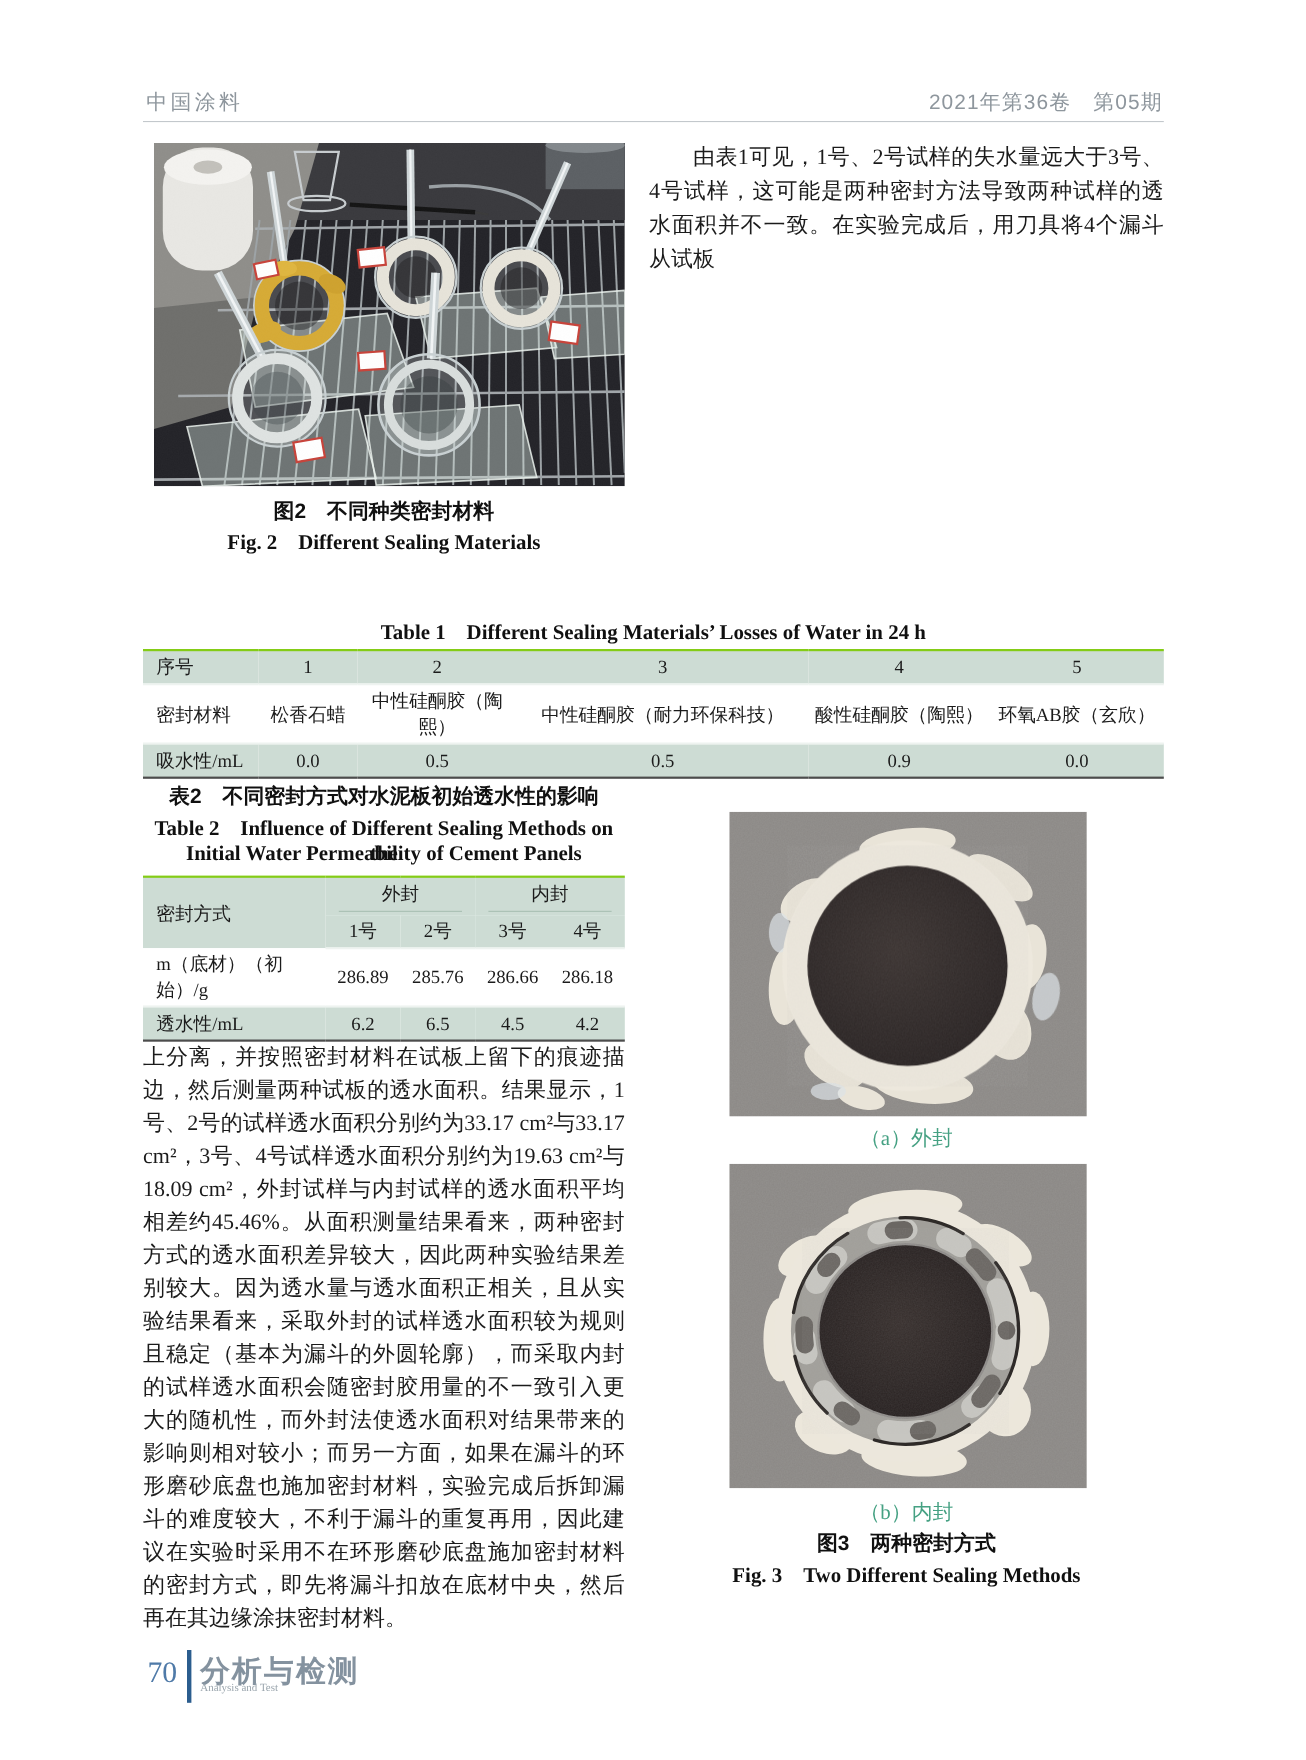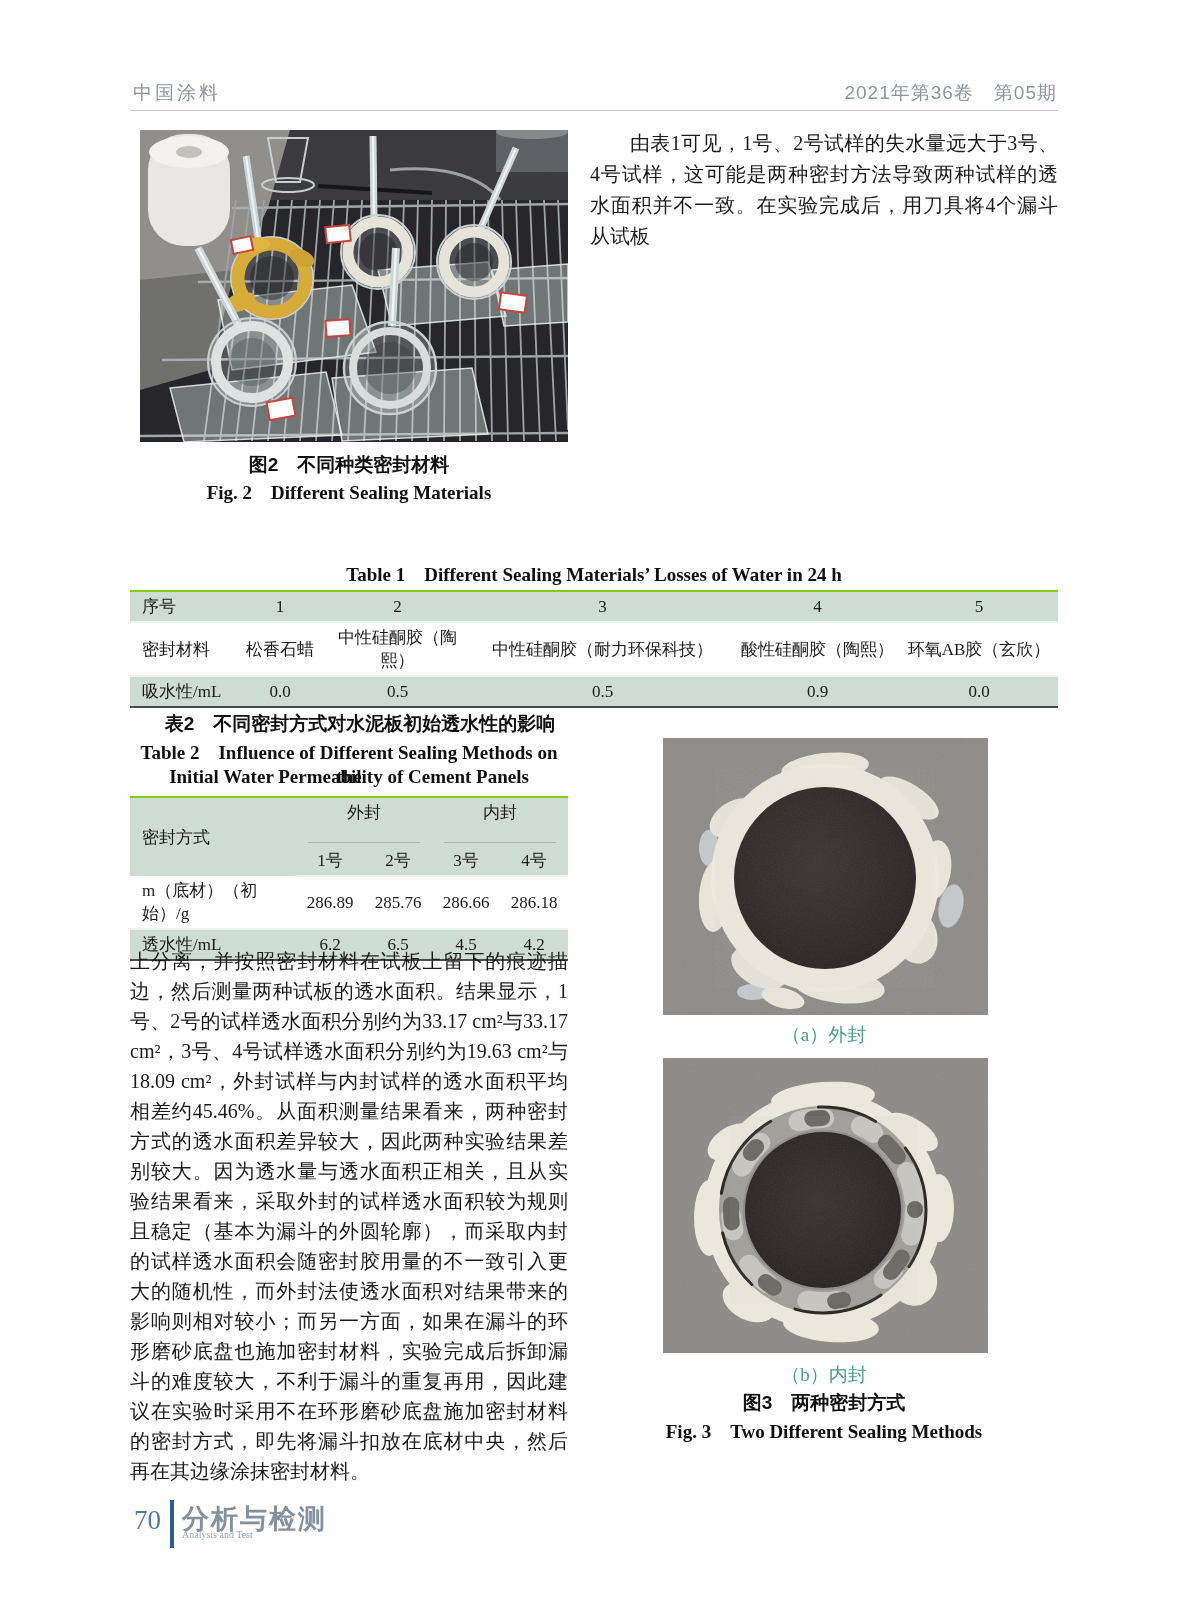--- a/index.html
+++ b/index.html
@@ -23,21 +23,21 @@
   .fig-label { font-size:19px; color:#46a183; text-align:center; font-style:normal; }
   
   table { border-collapse:collapse; table-layout:fixed; }
   .ptable { border-top:2px solid #84cc16; border-bottom:2px solid #4c4c4c;
             font-size:17px; color:#1b1b1b; }
   .ptable td { padding:3px 2px; text-align:center; vertical-align:middle; }
   .ptable .lab { text-align:left; padding-left:12px; }
   .ptable tr.g { background:#cddcd4; }
   .ptable tr.w { background:#ffffff; }
   .sep td { border-bottom:2px solid #eef3f0; }
-  .grp span { display:block; margin:0 10px; padding-bottom:18px; border-bottom:1px solid #a9bfb3; }
+  .grp span { display:block; margin:0 10px; padding-bottom:4px; border-bottom:1px solid #a9bfb3; }
   
   .photo { position:absolute; display:block; }
   
   .foot-num { position:absolute; left:134px; top:1505px; font-size:27px; color:#4f7aa8;
               font-family:"Liberation Serif",serif; }
   .foot-bar { position:absolute; left:170px; top:1500px; width:3.5px; height:48px; background:#2b5d8e; }
   .foot-cn  { position:absolute; left:182px; top:1501px; font-family:"Liberation Sans","DejaVu Sans",sans-serif;
               font-weight:bold; font-size:27px; color:#84929f; letter-spacing:2px; }
   .foot-en  { position:absolute; left:182px; top:1529px; font-family:"Liberation Serif",serif;
               font-size:10px; color:#9aa5ad; }
@@ -202,21 +202,21 @@
       <td class="lab">吸水性/mL</td>
       <td>0.0</td>
       <td>0.5</td>
       <td>0.5</td>
       <td>0.9</td>
       <td>0.0</td>
     </tr>
   </tbody>
     </table>
 
-  <div class="abs cap-cn" style="left:141px; top:711px; width:438px;">表2　不同密封方式对水泥板初始透水性的影响</div>
+  <div class="abs cap-cn" style="left:130px; top:711px; width:438px;">表2　不同密封方式对水泥板初始透水性的影响</div>
   <div class="abs cap-en" style="left:130px; top:740px; width:438px;">Table 2　Influence of Different Sealing Methods on the</div>
   <div class="abs cap-en" style="left:130px; top:766px; width:438px;">Initial Water Permeability of Cement Panels</div>
 
   <table class="ptable abs" style="left:130px; top:796px; width:438px;">
     <colgroup>
         <col style="width:166px">
         <col style="width:68px">
         <col style="width:68px">
         <col style="width:68px">
         <col style="width:68px">

